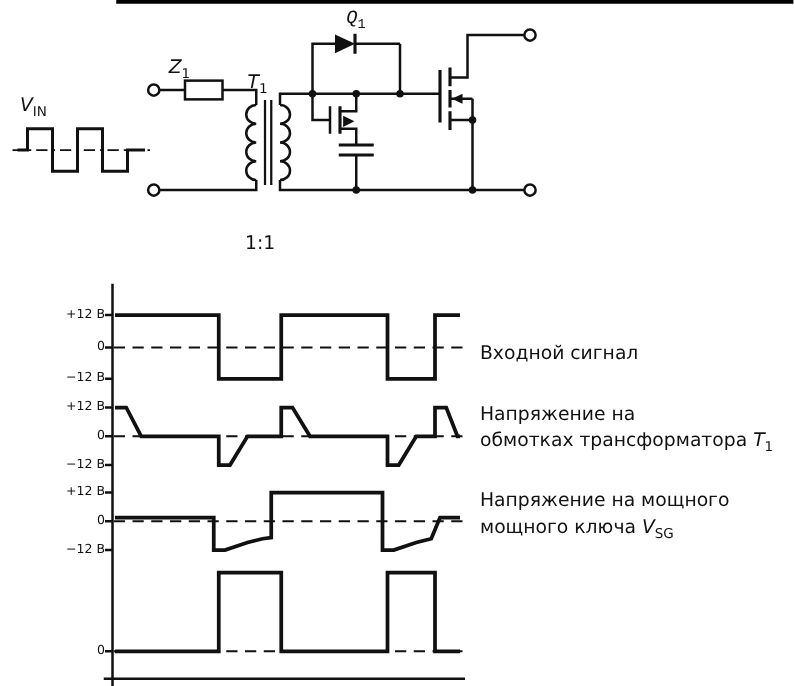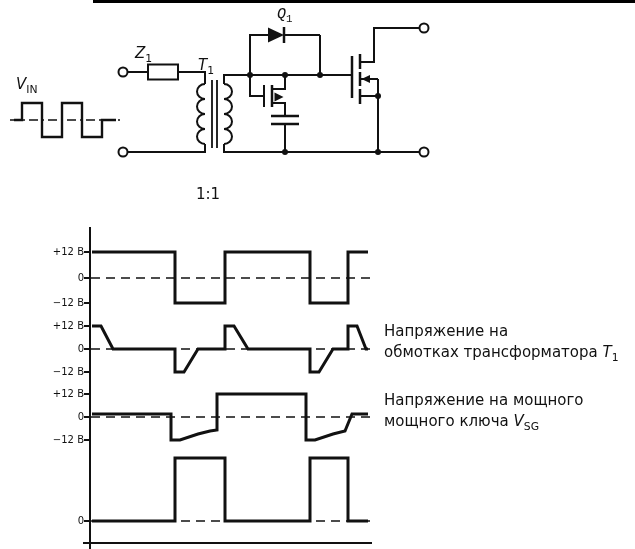--- a/index.html
+++ b/index.html
@@ -107,20 +107,23 @@
   <div class="ylab" style="top:268px;">0</div>
   <div class="ylab" style="top:293px;">−12 В</div>
   <div class="ylab" style="top:316px;">+12 В</div>
   <div class="ylab" style="top:339px;">0</div>
   <div class="ylab" style="top:362px;">−12 В</div>
   <div class="ylab" style="top:384px;">+12 В</div>
   <div class="ylab" style="top:407px;">0</div>
   <div class="ylab" style="top:430px;">−12 В</div>
   <div class="ylab" style="top:511px;">0</div>
 
+  <div class="trace-label" style="top:272px;">
+    <div>Входной сигнал</div>
+  </div>
 
   <div class="trace-label" style="top:321px;">
     <div>Напряжение на</div>
     <div><span>обмотках трансформатора </span><span class="var">T</span><sub>1</sub></div>
   </div>
 
   <div class="trace-label" style="top:390px;">
     <div>Напряжение на мощного</div>
     <div><span>мощного ключа </span><span class="var">V</span><sub>SG</sub></div>
   </div>

